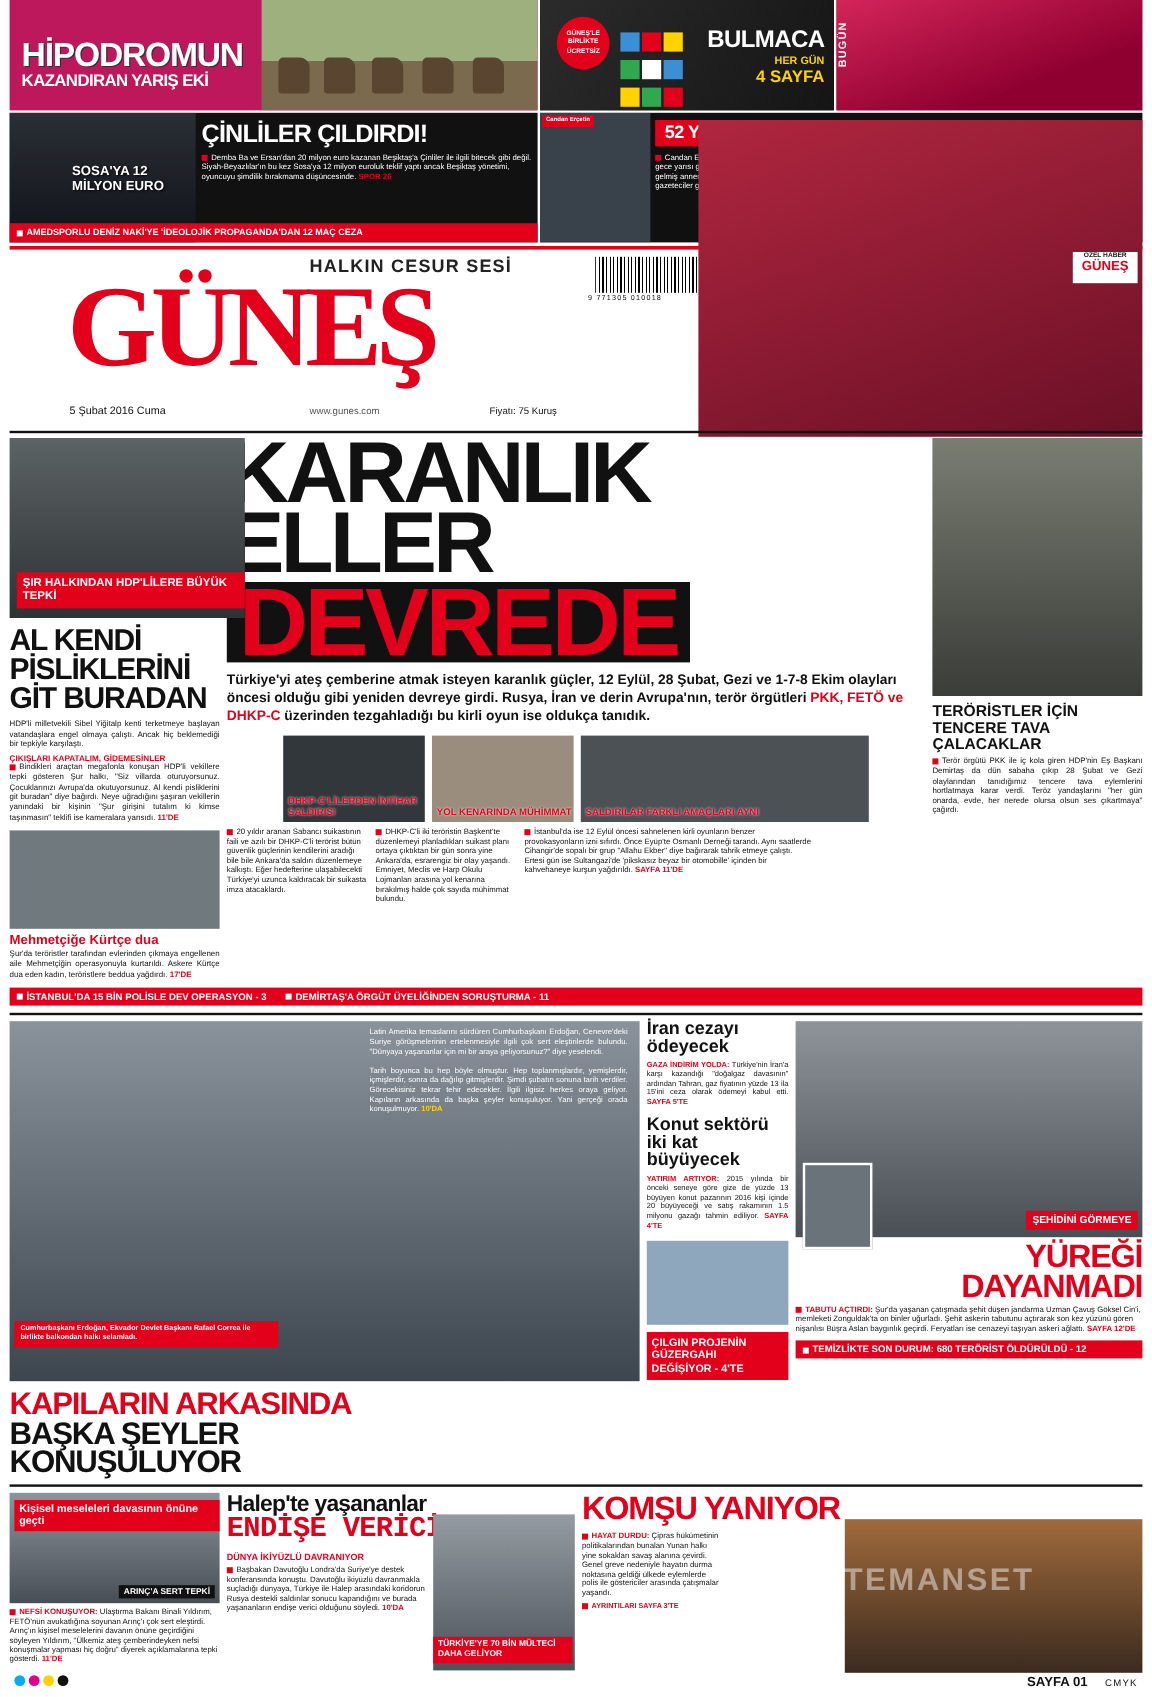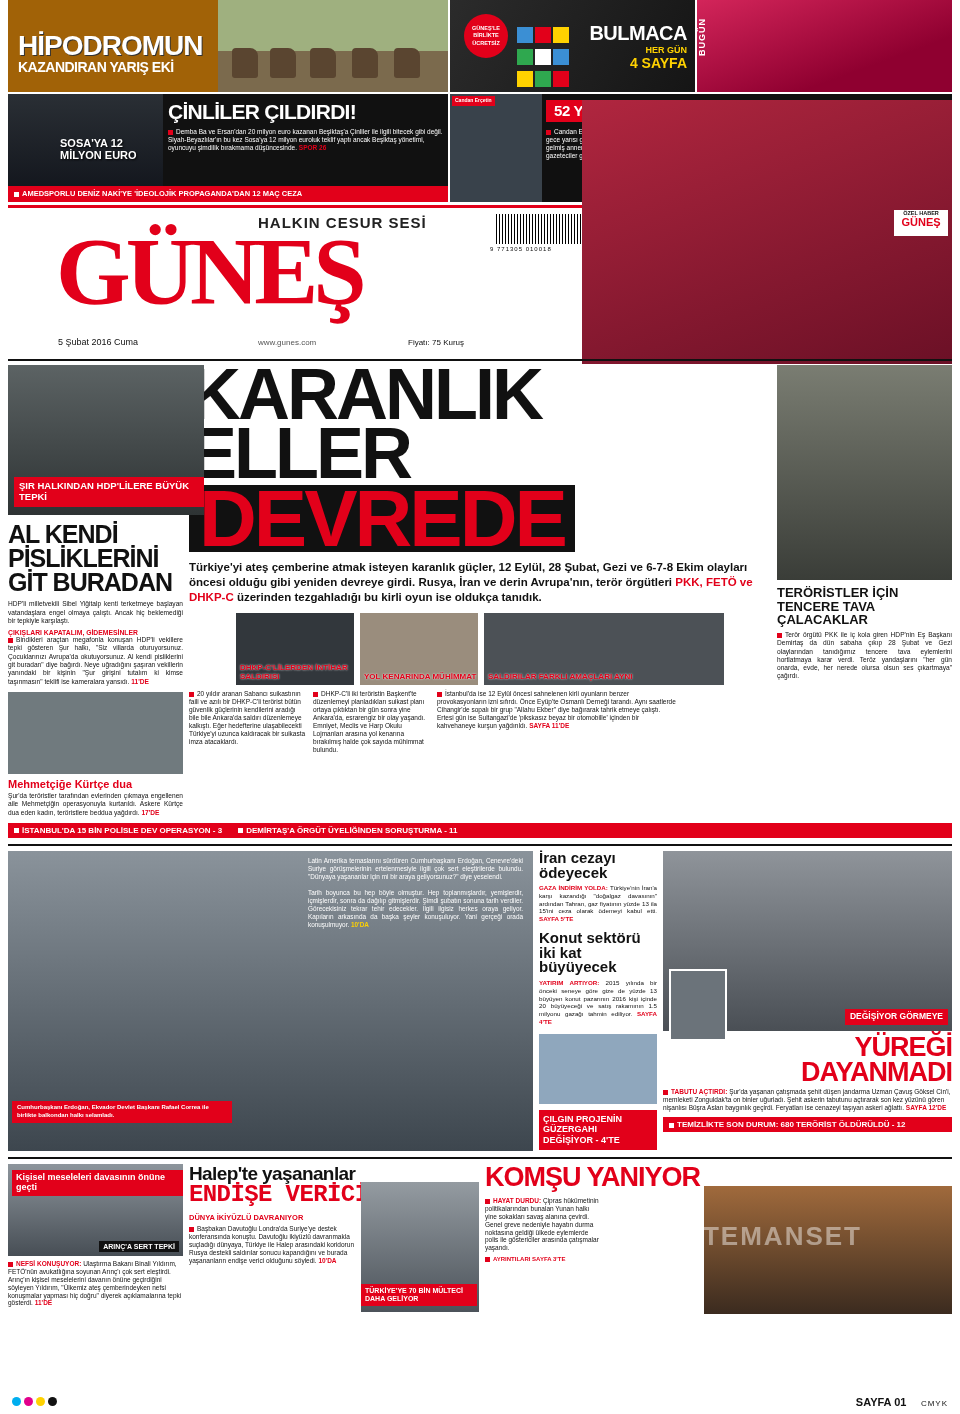--- a/index.html
+++ b/index.html
@@ -23,21 +23,21 @@
   .xtiny { font-size:6px; line-height:1.2; }
   .photo { background:#b9bdc2; position:relative; overflow:hidden; }
   .photo.dark { background:#4c5156; }
   .photo.darker { background:#32373c; }
   .photo.warm { background:#9a8d7d; }
   .photo.sky { background:#8fa7bd; }
   .bullet-sq { display:inline-block; width:5px; height:5px; background:#e2001a; margin-right:3px; vertical-align:middle;}
 
   
   .topstrip { display:flex; height:92px; gap:2px; }
-  .tb-left { width:440px; position:relative; background:#a16207; overflow:hidden; }
+  .tb-left { width:440px; position:relative; background:#be185d; overflow:hidden; }
   .tb-left .hippo-title { position:absolute; left:10px; top:30px; }
   .tb-left .hippo-title .l1 { font-size:28px; font-weight:bold; color:#fff; letter-spacing:-1px; text-shadow:1px 1px 0 #333; }
   .tb-left .hippo-title .l2 { font-size:14px; font-weight:bold; color:#fff; letter-spacing:-0.5px; margin-top:-3px; }
   .tb-left .horses { position:absolute; right:0; top:0; width:230px; height:92px; background:linear-gradient(#9fb07f 0 55%, #7b6a4d 55% 100%); }
   .tb-left .horse { position:absolute; bottom:14px; width:26px; height:30px; background:#5a4530; border-radius:4px 8px 3px 3px; }
 
   .tb-mid { width:245px; background:#1f1f1f; position:relative; overflow:hidden; }
   .tb-mid .puzzle-bg { position:absolute; inset:0; background:linear-gradient(120deg,#2b2b2b, #151515); }
   .tb-mid .bulmaca { position:absolute; right:8px; top:22px; text-align:right; }
   .bulmaca .b1 { color:#fff; font-weight:bold; font-size:20px; letter-spacing:-0.5px; }
@@ -264,21 +264,21 @@
         <div class="lead-col">
           <span>Şur'da teröristler tarafından evlerinden çıkmaya engellenen aile Mehmetçiğin operasyonuyla kurtarıldı. Askere Kürtçe dua eden kadın, teröristlere beddua yağdırdı.</span>
           <span class="red bold">17'DE</span>
         </div>
       </div>
 
       <div class="col-mid">
         <div class="bighead1">KARANLIK ELLER</div>
         <div class="bighead2">DEVREDE</div>
         <div class="deck">
-          <span>Türkiye'yi ateş çemberine atmak isteyen karanlık güçler, 12 Eylül, 28 Şubat, Gezi ve 6-7-8 Ekim olayları öncesi olduğu gibi yeniden devreye girdi. Rusya, İran ve derin Avrupa'nın, terör örgütleri </span><span class="hl bold">PKK, FETÖ ve DHKP-C</span><span> üzerinden tezgahladığı bu kirli oyun ise oldukça tanıdık.</span>
+          <span>Türkiye'yi ateş çemberine atmak isteyen karanlık güçler, 12 Eylül, 28 Şubat, Gezi ve 1-7-8 Ekim olayları öncesi olduğu gibi yeniden devreye girdi. Rusya, İran ve derin Avrupa'nın, terör örgütleri </span><span class="hl bold">PKK, FETÖ ve DHKP-C</span><span> üzerinden tezgahladığı bu kirli oyun ise oldukça tanıdık.</span>
         </div>
 
         <div class="photo-strip">
           <div class="ps-item">
             <div class="photo darker" style="width:118px;height:72px;"></div>
             <div class="ps-cap">DHKP-C'LİLERDEN İNTİHAR SALDIRISI</div>
           </div>
           <div class="ps-item">
             <div class="photo warm" style="width:118px;height:72px;"></div>
             <div class="ps-cap" style="color:#e2001a;">YOL KENARINDA MÜHİMMAT</div>
@@ -322,20 +322,25 @@
 
     <div class="s2-main">
       <div class="erdogan-photo">
         <div class="s2-text white">
           <span>Latin Amerika temaslarını sürdüren Cumhurbaşkanı Erdoğan, Cenevre'deki Suriye görüşmelerinin ertelenmesiyle ilgili çok sert eleştirilerde bulundu. "Dünyaya yaşananlar için mi bir araya geliyorsunuz?" diye yeselendi.</span><br><br>
           <span>Tarih boyunca bu hep böyle olmuştur. Hep toplanmışlardır, yemişlerdir, içmişlerdir, sonra da dağılıp gitmişlerdir. Şimdi şubatın sonuna tarih verdiler. Görecekisiniz tekrar tehir edecekler. İlgili ilgisiz herkes oraya geliyor. Kapıların arkasında da başka şeyler konuşuluyor. Yani gerçeği orada konuşulmuyor.</span>
           <span class="bold" style="color:#ffd200">10'DA</span>
         </div>
         <div class="cap-red">Cumhurbaşkanı Erdoğan, Ekvador Devlet Başkanı Rafael Correa ile birlikte balkondan halkı selamladı.</div>
       </div>
+      <div class="kapilarin">
+        <div class="r">KAPILARIN ARKASINDA</div>
+        <div>BAŞKA ŞEYLER</div>
+        <div>KONUŞULUYOR</div>
+      </div>
     </div>
 
     <div class="s2-mid">
       <h4>İran cezayı ödeyecek</h4>
       <div class="blk">
         <span class="red bold">GAZA İNDİRİM YOLDA:</span>
         <span>Türkiye'nin İran'a karşı kazandığı "doğalgaz davasının" ardından Tahran, gaz fiyatının yüzde 13 ila 15'ini ceza olarak ödemeyi kabul etti.</span>
         <span class="red bold">SAYFA 5'TE</span>
       </div>
       <h4>Konut sektörü iki kat büyüyecek</h4>
@@ -346,21 +351,21 @@
       </div>
       <div class="photo sky" style="width:118px;height:70px;"></div>
       <div class="cizgin">
         <div>ÇILGIN PROJENİN GÜZERGAHI</div>
         <div>DEĞİŞİYOR - 4'TE</div>
       </div>
     </div>
 
     <div class="s2-right">
       <div class="s2r-photo">
-        <div class="sehidini">DEĞİŞİYOR GÖRMEYE</div>
+        <div class="sehidini">ŞEHİDİNİ GÖRMEYE</div>
         <div class="soldier"></div>
       </div>
       <div class="yuregi">
         <div>YÜREĞİ</div>
         <div>DAYANMADI</div>
       </div>
       <div class="tiny">
         <span class="bullet-sq"></span><span class="red bold">TABUTU AÇTIRDI:</span>
         <span>Şur'da yaşanan çatışmada şehit düşen jandarma Uzman Çavuş Göksel Cin'i, memleketi Zonguldak'ta on binler uğurladı. Şehit askerin tabutunu açtırarak son kez yüzünü gören nişanlısı Büşra Aslan baygınlık geçirdi. Feryatları ise cenazeyi taşıyan askeri ağlattı.</span>
         <span class="red bold">SAYFA 12'DE</span>

